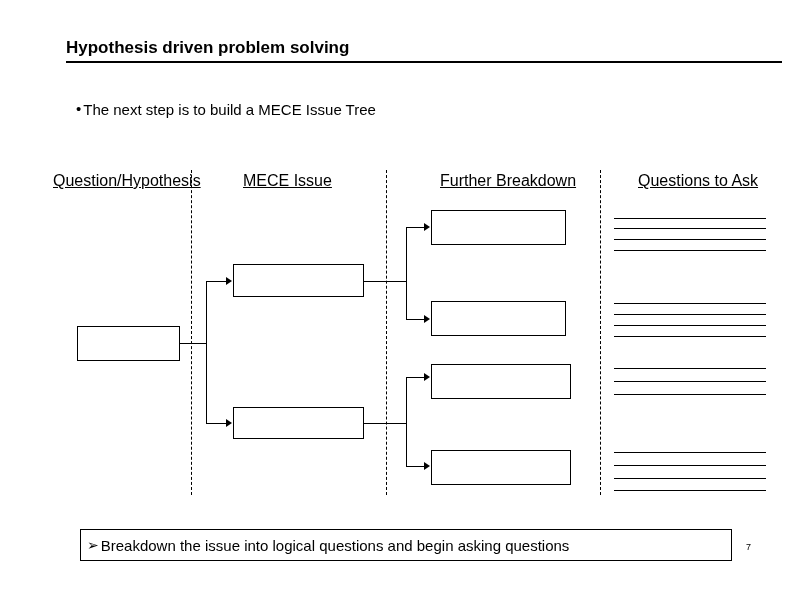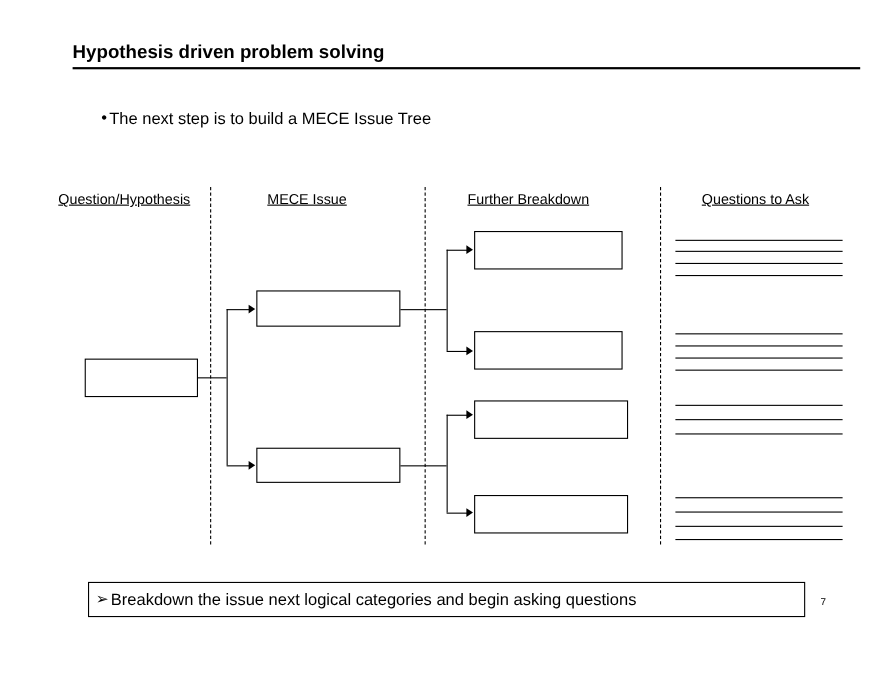--- a/index.html
+++ b/index.html
@@ -42,21 +42,21 @@
     width: 698px;
     text-align: right;
     font-size: 15px;
     font-weight: bold;
     line-height: 20px;
   }
 
   
   .bullet-row {
     position: absolute;
-    left: 64px;
+    left: 48px;
     top: 98px;
     font-size: 15px;
     line-height: 22px;
     white-space: nowrap;
     text-align: center;
   }
   .bullet-dot {
     display: inline-block;
     font-size: 15px;
     vertical-align: middle;
@@ -65,21 +65,21 @@
     top: -1px;
   }
   .bullet-text {
     display: inline-block;
     vertical-align: middle;
   }
 
   
   .col-head {
     position: absolute;
-    font-size: 13px;
+    font-size: 16px;
     line-height: 14px;
     text-decoration: underline;
     white-space: nowrap;
   }
 
   
   .vdash {
     position: absolute;
     width: 0;
     border-left: 1px dashed #000;
@@ -155,21 +155,21 @@
 <div class="slide">
 
   <div class="title">Hypothesis driven problem solving</div>
 
   <div class="bullet-row">
     <span class="bullet-dot">•</span><span class="bullet-text">The next step is to build a MECE Issue Tree</span>
   </div>
 
   <div class="col-head" style="left:25px; top:174px;">Question/Hypothesis</div>
   <div class="col-head" style="left:215px; top:174px;">MECE Issue</div>
-  <div class="col-head" style="left:397px; top:174px;">Further Breakdown</div>
+  <div class="col-head" style="left:412px; top:174px;">Further Breakdown</div>
   <div class="col-head" style="left:610px; top:174px;text-decoration:underline;">Questions to Ask</div>
 
   <div class="vdash" style="left:163px; top:170px; height:325px;"></div>
   <div class="vdash" style="left:358px; top:170px; height:325px;"></div>
   <div class="vdash" style="left:572px; top:170px; height:325px;"></div>
 
   <div class="node-box" style="left:49px; top:326px; width:103px; height:35px;"></div>
   <div class="node-box" style="left:205px; top:264px; width:131px; height:33px;"></div>
   <div class="node-box" style="left:205px; top:407px; width:131px; height:32px;"></div>
   <div class="node-box" style="left:403px; top:210px; width:135px; height:35px;"></div>
@@ -212,17 +212,17 @@
   <div class="qline" style="left:586px; top:381px; width:152px;"></div>
   <div class="qline" style="left:586px; top:394px; width:152px;"></div>
 
   <div class="qline" style="left:586px; top:452px; width:152px;"></div>
   <div class="qline" style="left:586px; top:465px; width:152px;"></div>
   <div class="qline" style="left:586px; top:478px; width:152px;"></div>
   <div class="qline" style="left:586px; top:490px; width:152px;"></div>
 
   <div class="footer-box">
     <span class="footer-arrow">➢</span>
-    <span>Breakdown the issue next logical categories and begin asking questions</span>
+    <span>Breakdown the issue into logical questions and begin asking questions</span>
   </div>
   <div class="page-num">7</div>
 
 </div>
 
 </body></html>

